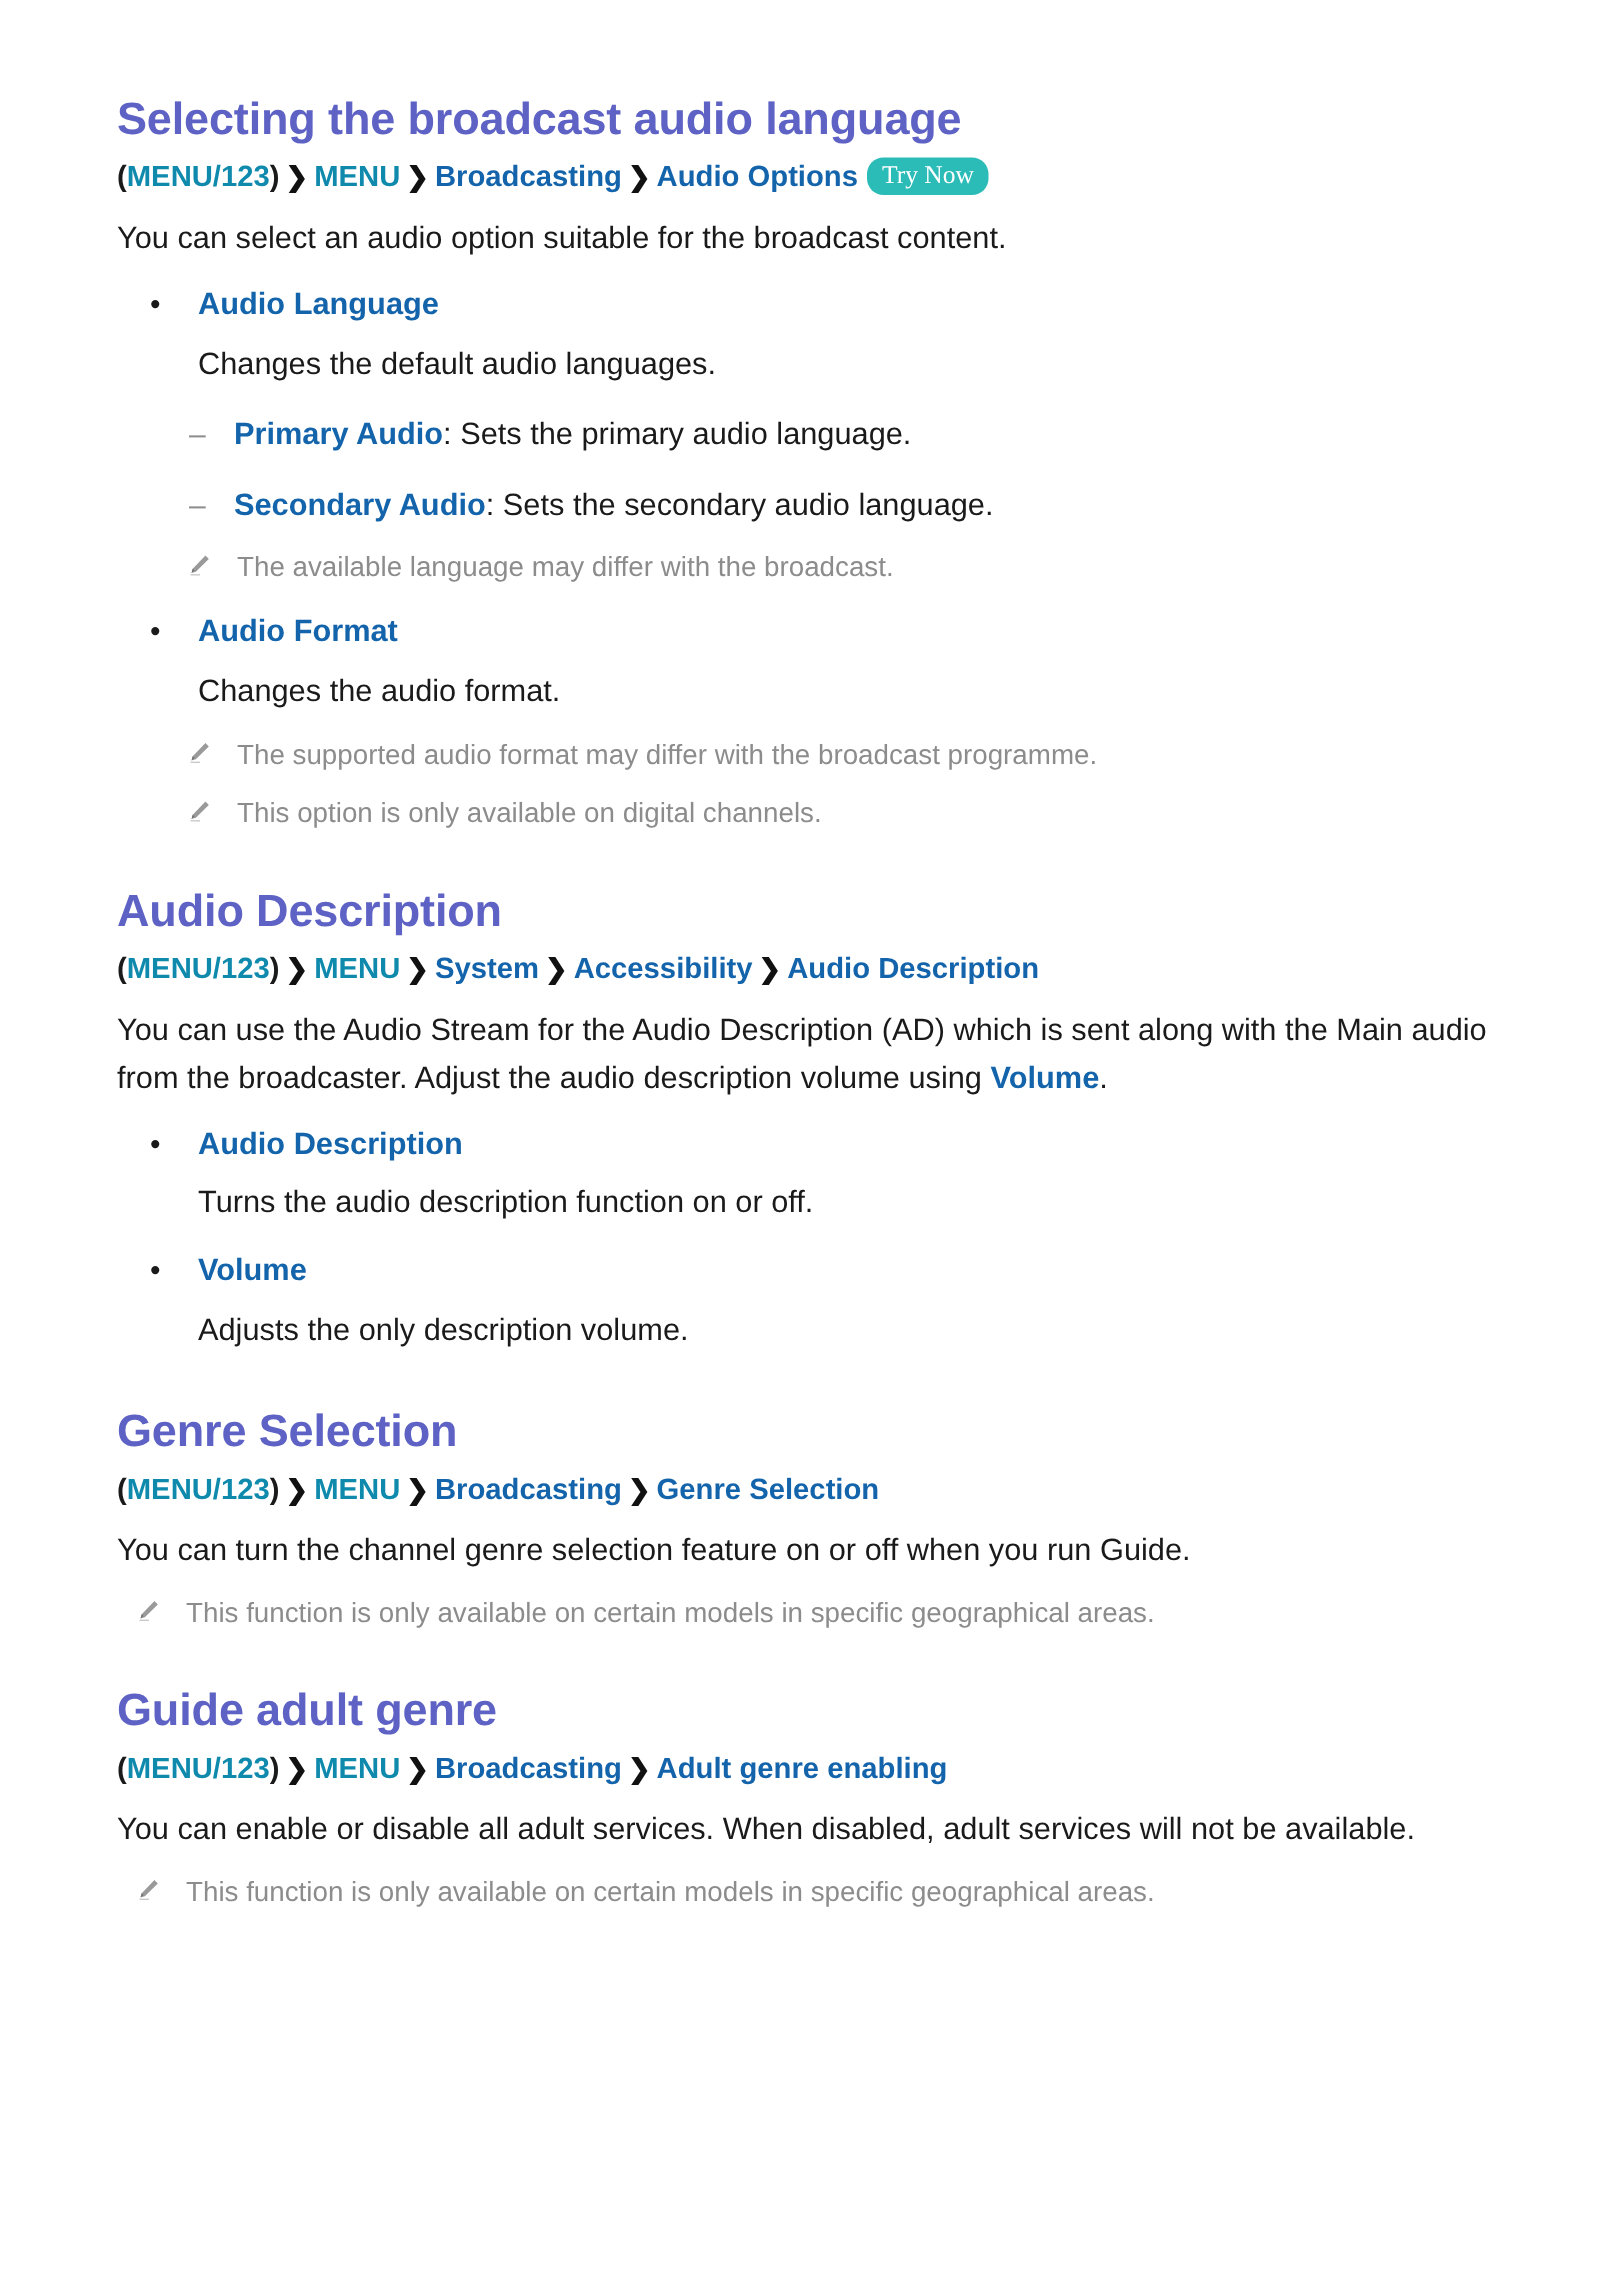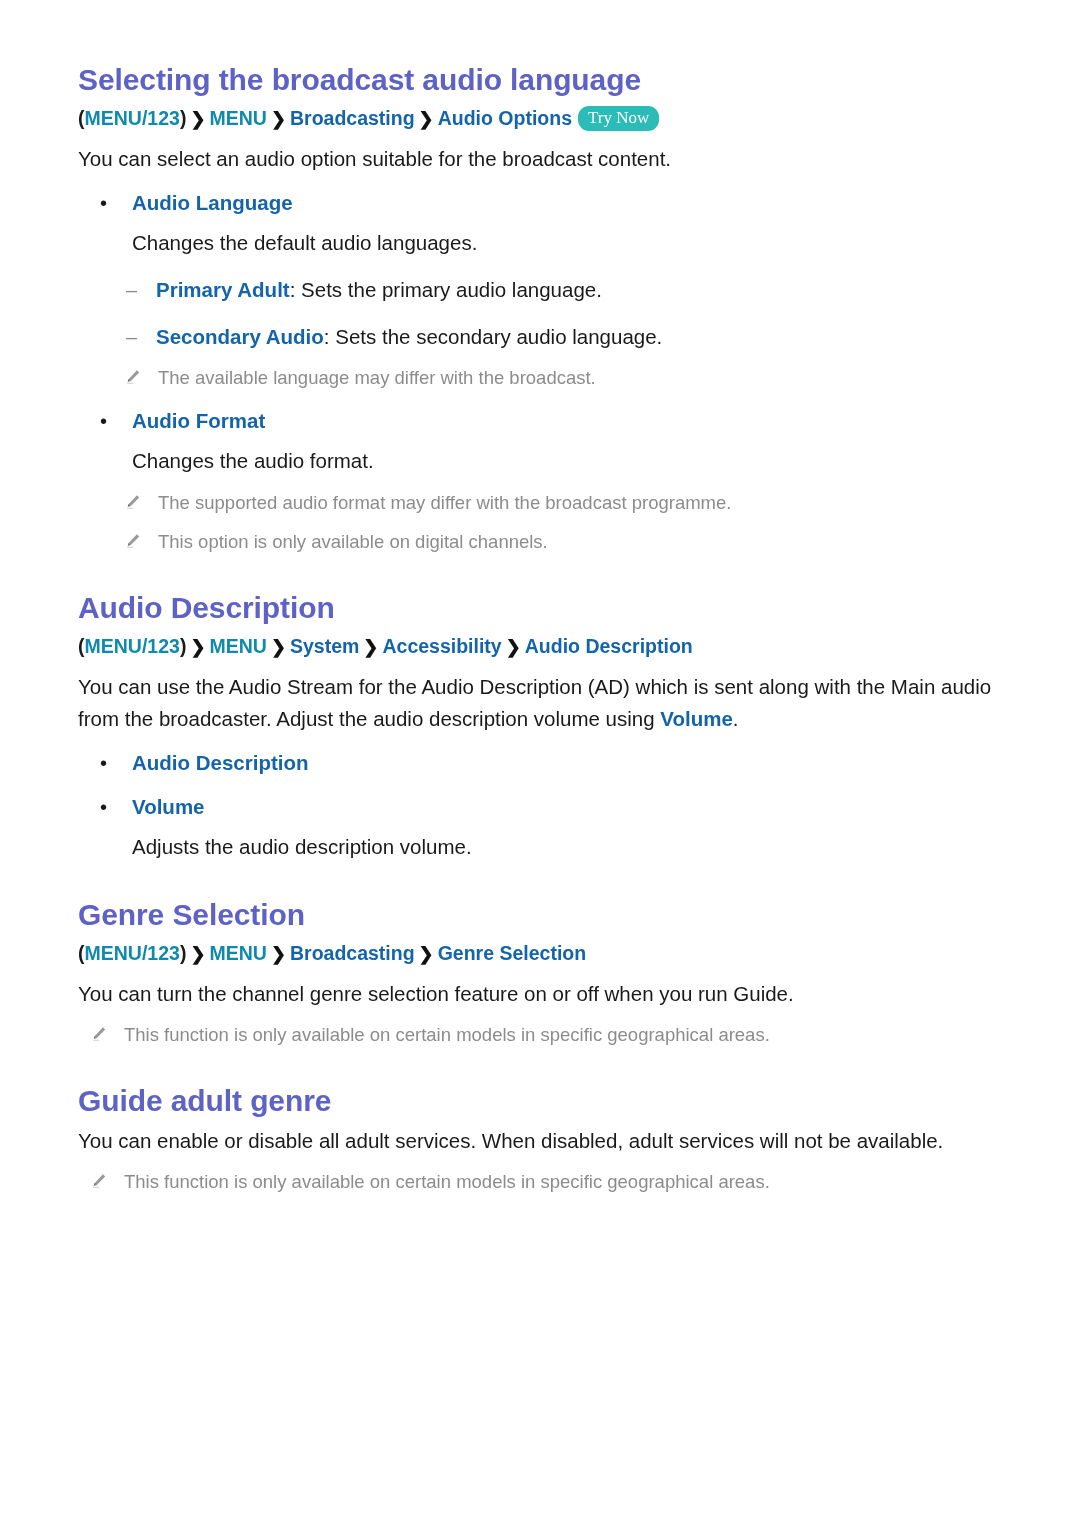--- a/index.html
+++ b/index.html
@@ -188,21 +188,21 @@
 
       <p class="body-text">You can select an audio option suitable for the broadcast content.</p>
 
       <div class="bullet-row">
         <span class="marker">•</span>
         <span class="bullet-label">Audio Language</span>
       </div>
       <div class="bullet-desc">Changes the default audio languages.</div>
 
       <div class="dash-row">
-        <span class="marker">–</span><span class="dash-label">Primary Adult</span><span>: Sets the primary audio language.</span>
+        <span class="marker">–</span><span class="dash-label">Primary Audio</span><span>: Sets the primary audio language.</span>
       </div>
       <div class="dash-row">
         <span class="marker">–</span><span class="dash-label">Secondary Audio</span><span>: Sets the secondary audio language.</span>
       </div>
 
       <div class="note level-1">
         <span class="pencil">
           <svg viewBox="0 0 20 20" width="18" height="18" aria-hidden="true">
             <path d="M14.4 2.6 L16.9 5.1 L7.3 14.7 L4.1 15.6 L5.0 12.4 Z" fill="#9a9a9a"></path>
             <path d="M4.1 15.6 L5.0 12.4 L6.3 13.7 Z" fill="#6e6e6e"></path>
@@ -249,26 +249,27 @@
         <span class="bc-paren">(</span><span class="bc-menu">MENU/123</span><span class="bc-paren">)</span><span class="bc-sep">❯</span><span class="bc-menu">MENU</span><span class="bc-sep">❯</span><span class="bc-item">System</span><span class="bc-sep">❯</span><span class="bc-item">Accessibility</span><span class="bc-sep">❯</span><span class="bc-item">Audio Description</span>
       </div>
 
       <p class="body-text"><span>You can use the Audio Stream for the Audio Description (AD) which is sent along with the Main audio from the broadcaster. Adjust the audio description volume using </span><span class="inline-link">Volume</span><span>.</span></p>
 
 
       <div class="bullet-row">
         <span class="marker">•</span>
         <span class="bullet-label">Audio Description</span>
       </div>
+      <div class="bullet-desc">Turns the audio description function on or off.</div>
 
       <div class="bullet-row">
         <span class="marker">•</span>
         <span class="bullet-label">Volume</span>
       </div>
-      <div class="bullet-desc">Adjusts the audio description volume.</div>
+      <div class="bullet-desc">Adjusts the only description volume.</div>
     </div>
 
     <div class="spacer-lg"></div>
 
     <div class="section">
       <h1 class="section-title">Genre Selection</h1>
 
       <div class="breadcrumb">
         <span class="bc-paren">(</span><span class="bc-menu">MENU/123</span><span class="bc-paren">)</span><span class="bc-sep">❯</span><span class="bc-menu">MENU</span><span class="bc-sep">❯</span><span class="bc-item">Broadcasting</span><span class="bc-sep">❯</span><span class="bc-item">Genre Selection</span>
       </div>
@@ -285,20 +286,23 @@
         </span>
         <span class="note-text">This function is only available on certain models in specific geographical areas.</span>
       </div>
     </div>
 
     <div class="spacer-lg"></div>
 
     <div class="section">
       <h1 class="section-title">Guide adult genre</h1>
 
+      <div class="breadcrumb">
+        <span class="bc-paren">(</span><span class="bc-menu">MENU/123</span><span class="bc-paren">)</span><span class="bc-sep">❯</span><span class="bc-menu">MENU</span><span class="bc-sep">❯</span><span class="bc-item">Broadcasting</span><span class="bc-sep">❯</span><span class="bc-item">Adult genre enabling</span>
+      </div>
 
       <p class="body-text">You can enable or disable all adult services. When disabled, adult services will not be available.</p>
 
       <div class="note level-0">
         <span class="pencil">
           <svg viewBox="0 0 20 20" width="18" height="18" aria-hidden="true">
             <path d="M14.4 2.6 L16.9 5.1 L7.3 14.7 L4.1 15.6 L5.0 12.4 Z" fill="#9a9a9a"></path>
             <path d="M4.1 15.6 L5.0 12.4 L6.3 13.7 Z" fill="#6e6e6e"></path>
             <rect x="3.4" y="16.4" width="7.0" height="1.0" fill="#c8c8c8"></rect>
           </svg>

